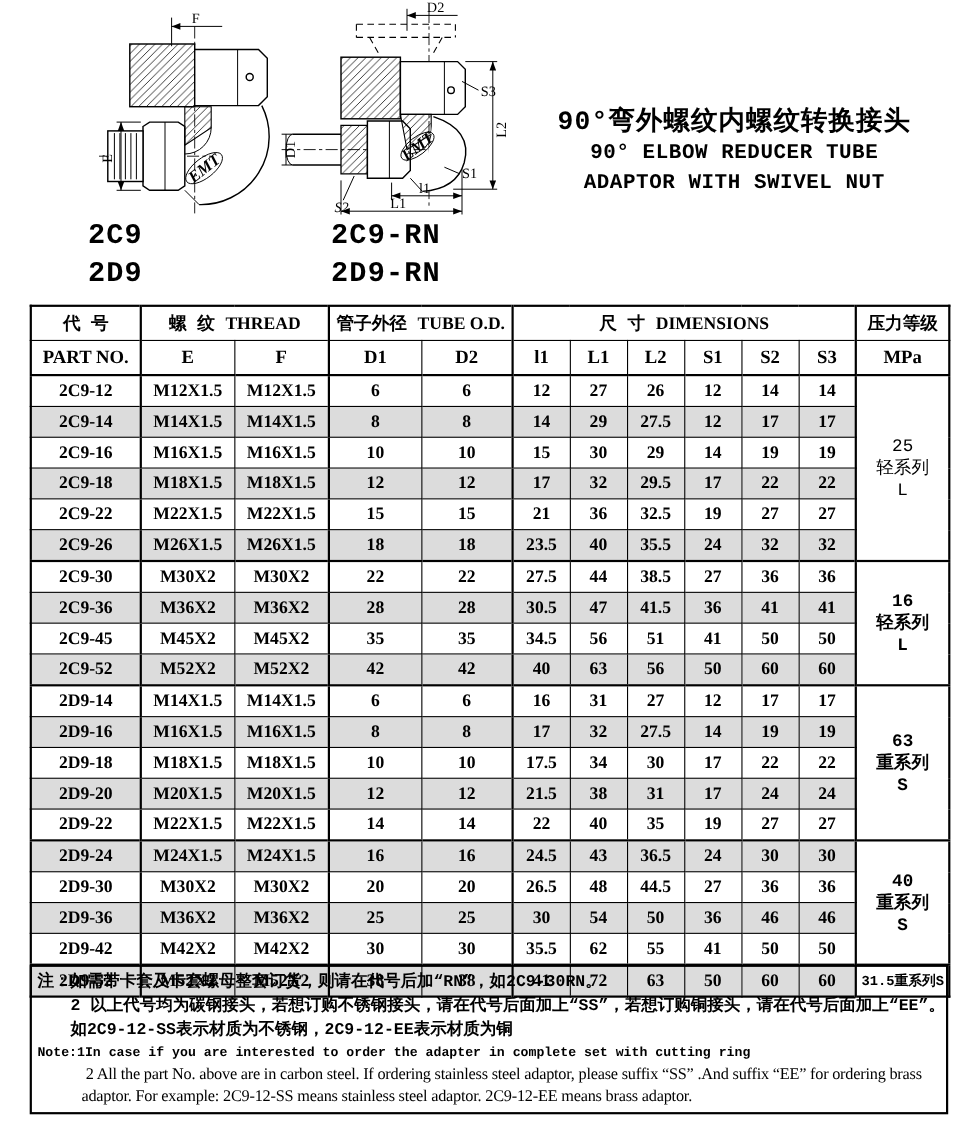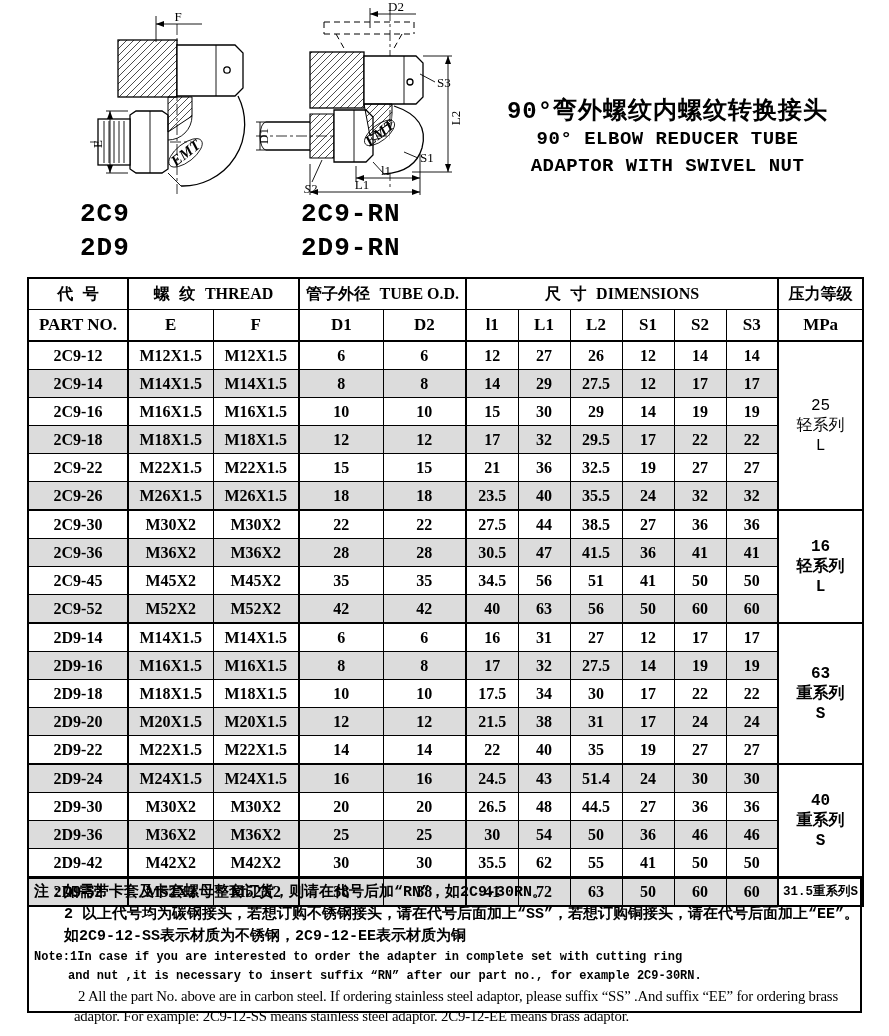--- a/index.html
+++ b/index.html
@@ -458,21 +458,21 @@
           <td>27</td>
         </tr>
         <tr class="gstart">
           <td>2D9-24</td>
           <td class="bl2">M24X1.5</td>
           <td>M24X1.5</td>
           <td class="bl2">16</td>
           <td>16</td>
           <td class="bl2">24.5</td>
           <td>43</td>
-          <td>51.4</td>
+          <td>36.5</td>
           <td>24</td>
           <td>30</td>
           <td>30</td>
           <td rowspan="4" class="mpa bl2 gbold">
             <div>40</div>
             <div>重系列</div>
             <div>S</div>
           </td>
         </tr>
         <tr>
@@ -531,18 +531,17 @@
           </td>
         </tr>
       </tbody>
   </table>
 
   <div class="notes-box">
     <p class="ncn">注：如需带卡套及卡套螺母整套订货，则请在代号后加“RN”，如2C9-30RN。</p>
     <p class="ncn ind">2 以上代号均为碳钢接头，若想订购不锈钢接头，请在代号后面加上“SS”，若想订购铜接头，请在代号后面加上“EE”。</p>
     <p class="ncn ind">如2C9-12-SS表示材质为不锈钢，2C9-12-EE表示材质为铜</p>
     <p class="nen">Note:1In case if you are interested to order the adapter in complete set with cutting ring</p>
-    <p class="nen ind">and nut ,it is necessary to insert suffix “RN” after our part no., for example 2C9-30RN.</p>
     <p class="nes ind3">2 All the part No. above are in carbon steel. If ordering stainless steel adaptor, please suffix “SS” .And suffix “EE” for ordering brass</p>
     <p class="nes ind4">adaptor. For example: 2C9-12-SS means stainless steel adaptor. 2C9-12-EE means brass adaptor.</p>
   </div>
 
 </div>
 
 </body></html>

